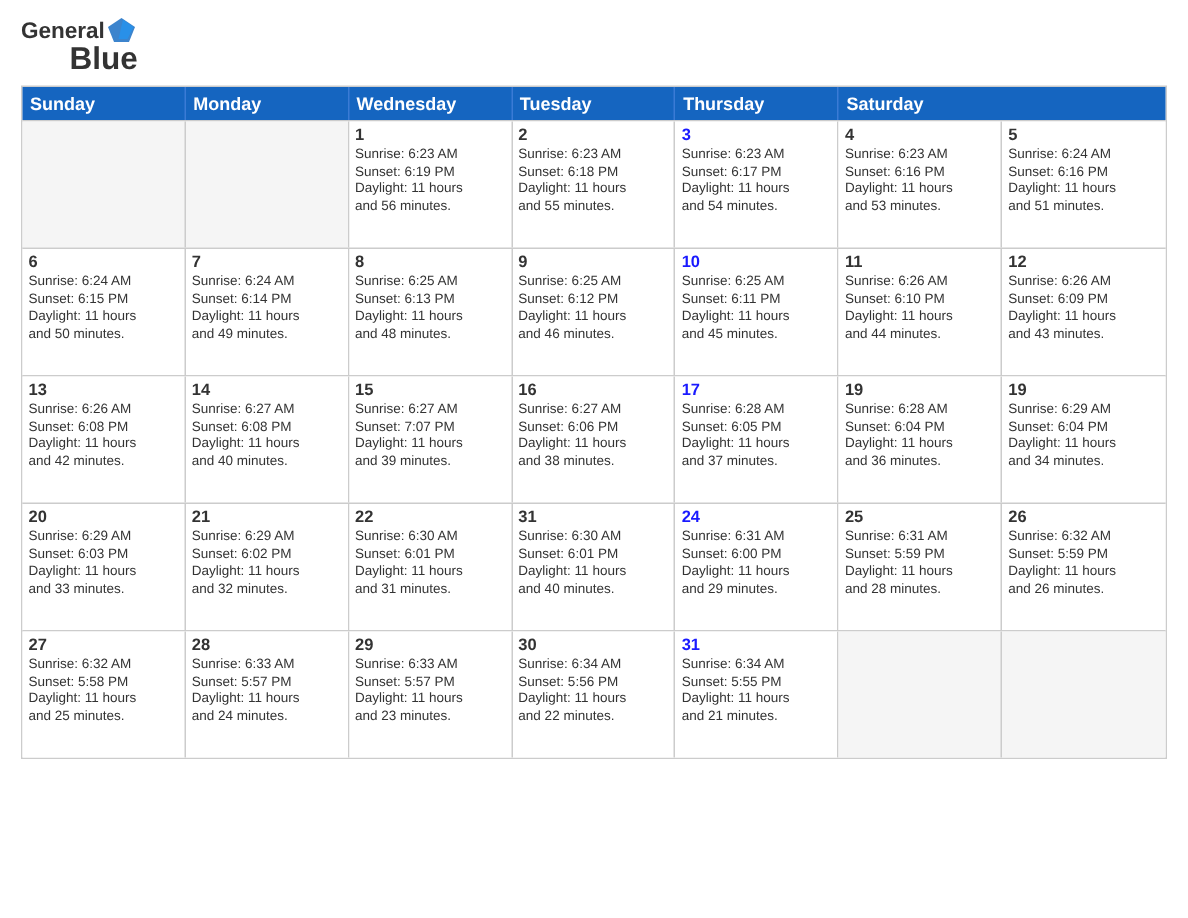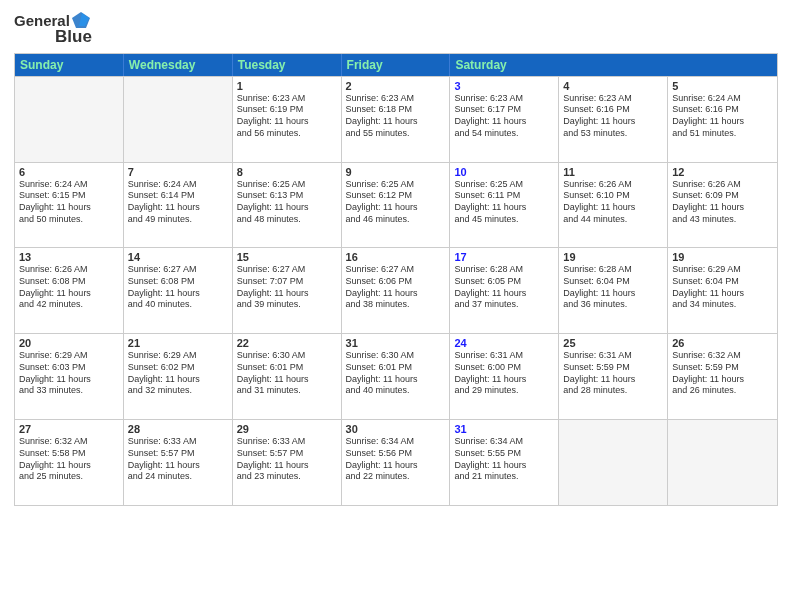--- a/index.html
+++ b/index.html
@@ -56,21 +56,21 @@
       display: flex;
       flex-direction: column;
       border: 1px solid #ccc;
     }
     .cal-header-row {
       display: grid;
       grid-template-columns: repeat(7, 1fr);
       background: #1565c0;
     }
     .cal-header-cell {
-      color: #86efac;
+      color: #ffffff;
       font-size: 12px;
       font-weight: bold;
       padding: 4px 5px;
       border-right: 1px solid #3a7bd5;
       text-align: left;
     }
     .cal-header-cell:last-child { border-right: none; }
     .cal-body {
       flex: 1;
       display: flex;
@@ -115,35 +115,36 @@
   <div class="header">
     <div class="logo">
       <div style="display:flex;flex-direction:column;align-items:flex-end;">
         <div style="display:flex;align-items:center;">
           <span class="logo-text">General</span>
           <svg class="logo-icon" viewBox="0 0 22 22">
             <polygon points="11,2 20,8 16,18 6,18 2,8" fill="#1a6fc4" opacity="0.85"></polygon>
             <polygon points="12,3 19,8 15,16 9,16" fill="#2196F3" opacity="0.7"></polygon>
           </svg>
         </div>
-        <span class="logo-text blue" style="font-size:17px;margin-top:-4px;">Blue</span>
+        <span class="logo-text blue" style="font-size:21px;margin-top:-4px;">Blue</span>
       </div>
     </div>
     <div class="title-block">
       <div class="month-title"></div>
       <div class="location"></div>
     </div>
   </div>
 
   <div class="calendar">
     <div class="cal-header-row">
     <div class="cal-header-cell">Sunday</div>
+        <div class="cal-header-cell">Monday</div>
         <div class="cal-header-cell">Wednesday</div>
         <div class="cal-header-cell">Tuesday</div>
-        <div class="cal-header-cell">Friday</div>
+        <div class="cal-header-cell">Thursday</div>
         <div class="cal-header-cell">Saturday</div>
       </div>
     <div class="cal-body">
     <div class="cal-row">
           <div class="cal-cell empty"></div>
           <div class="cal-cell empty"></div>
           <div class="cal-cell">
             <span class="day-num">1</span>
             <span class="cell-line">Sunrise: 6:23 AM</span>
             <span class="cell-line">Sunset: 6:19 PM</span>

